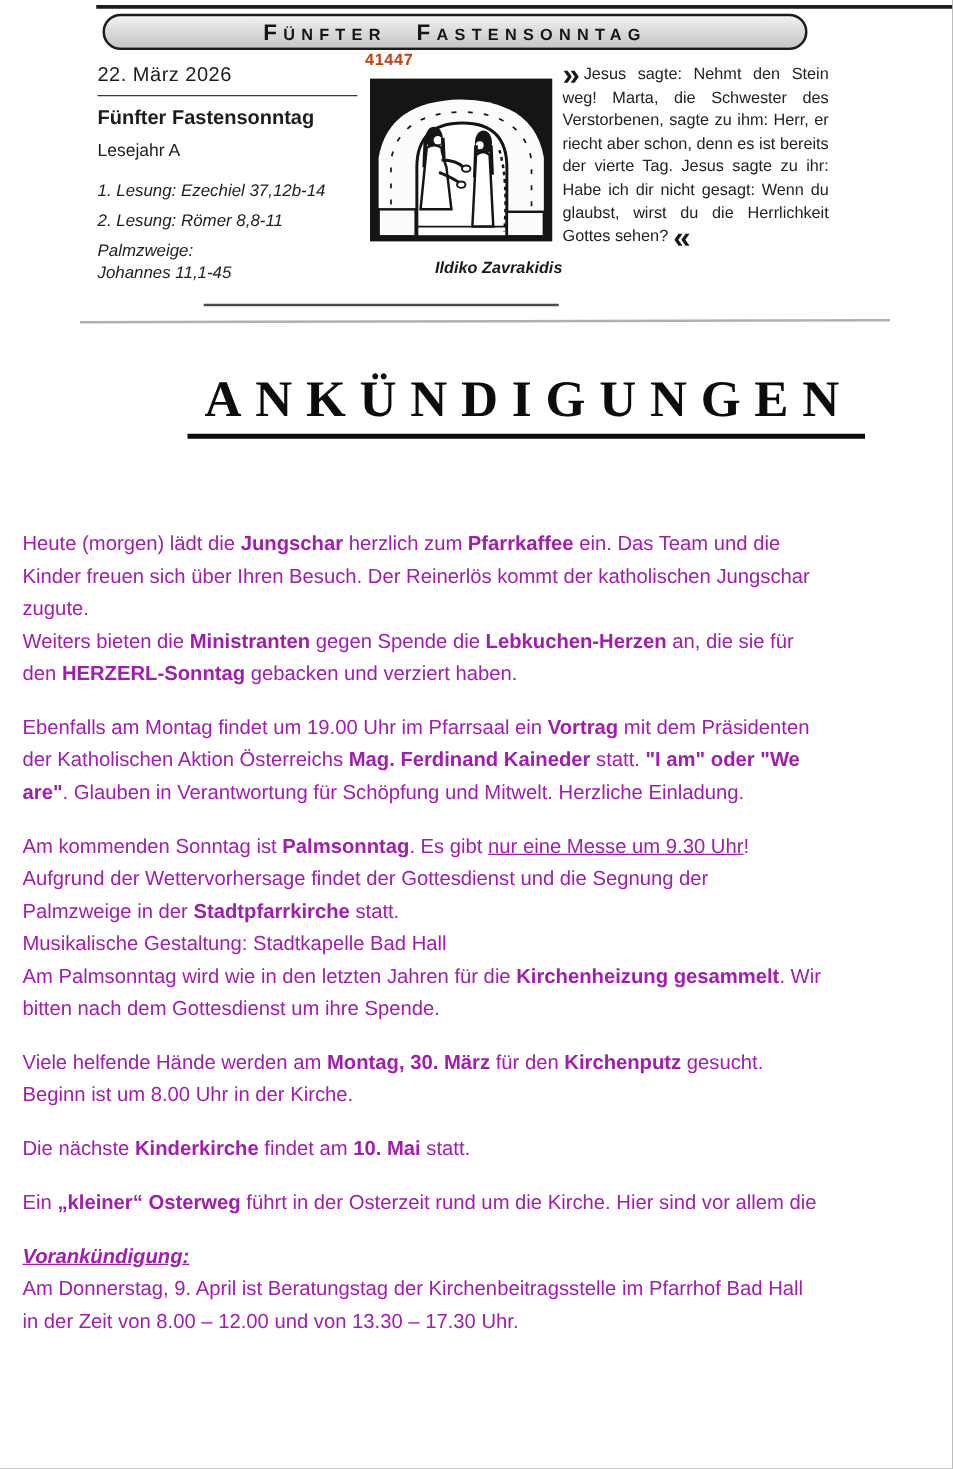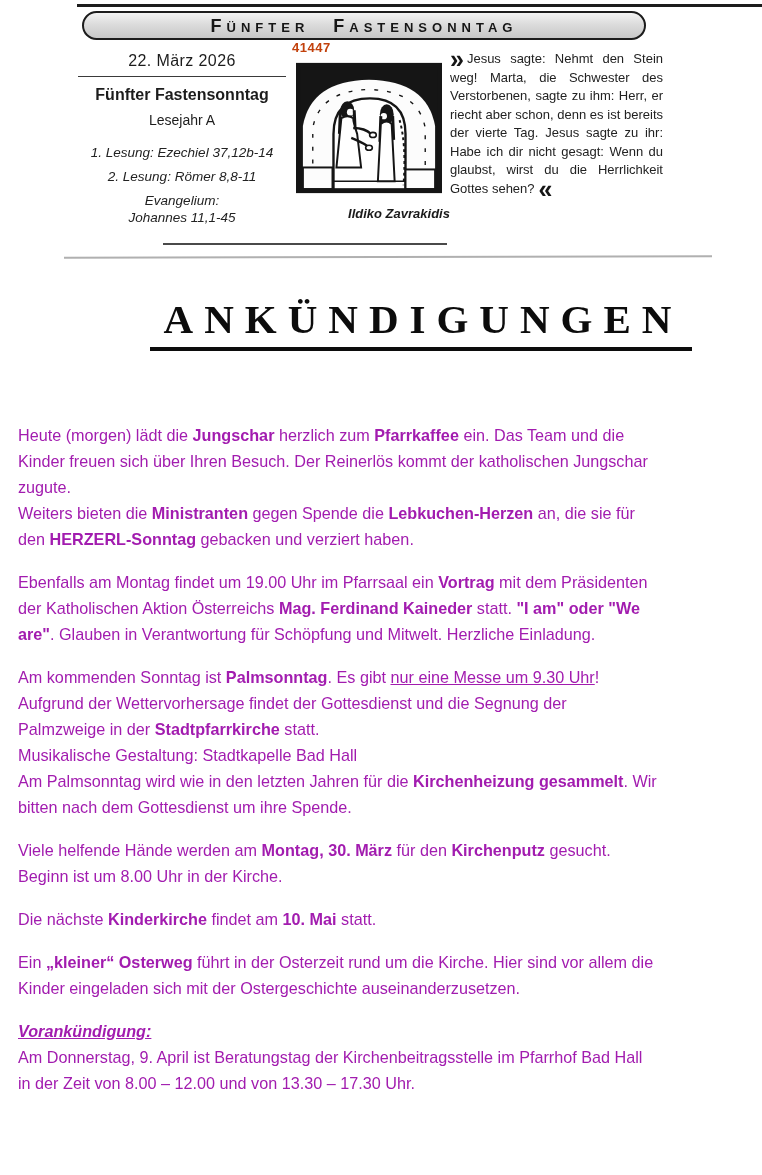--- a/index.html
+++ b/index.html
@@ -16,21 +16,21 @@
     border:2px solid #1c1c1c; border-radius:15px;
     background:linear-gradient(180deg,#f2f2f2 0%,#dcdcdc 45%,#c7c7c7 100%);
     display:flex; align-items:center; justify-content:center; gap:24px;
   }
   .banner .word {
     display:inline-block; font-weight:bold; font-size:13px; letter-spacing:5px;
     text-transform:uppercase; color:#161616; line-height:1;
   }
   .banner .word::first-letter { font-size:18px; }
 
-  .col-left { position:absolute; left:78px; top:52px; width:208px; text-align:center; color:#1c1c1c; }
+  .col-left { position:absolute; left:78px; top:52px; width:208px; text-align:left; color:#1c1c1c; }
   .date-label { font-size:16px; letter-spacing:.4px; }
   .date-rule { border:0; border-top:1.6px solid #3a3a3a; margin:6px 0 9px; }
   .sunday-title { font-weight:bold; font-size:16px; }
   .lectionary { font-size:14px; margin-top:8px; }
   .readings { margin-top:17px; font-style:italic; font-size:13.5px; color:#222; }
   .reading-item { margin-bottom:9px; }
   .gospel-label { margin-top:1px; }
   .gospel-ref { margin-top:2px; }
 
   .col-center { position:absolute; left:288px; top:40px; width:166px; }
@@ -74,21 +74,21 @@
   </div>
 
   <div class="col-left">
     <div class="date-label">22. März 2026</div>
     <hr class="date-rule">
     <div class="sunday-title">Fünfter Fastensonntag</div>
     <div class="lectionary">Lesejahr A</div>
     <div class="readings">
       <div class="reading-item">1. Lesung: Ezechiel 37,12b-14</div>
       <div class="reading-item">2. Lesung: Römer 8,8-11</div>
-      <div class="gospel-label">Evangelium:</div>
+      <div class="gospel-label">Palmzweige:</div>
       <div class="gospel-ref">Johannes 11,1-45</div>
     </div>
   </div>
 
   <div class="col-center">
     <div class="img-number">41447</div>
     <svg class="tomb-art" width="146" height="132" viewBox="0 0 148 132">
 
       <rect x="4" y="4" width="140" height="124" fill="#151515"></rect>
 
@@ -133,18 +133,18 @@
     <h1 class="page-title">ANKÜNDIGUNGEN</h1>
   </div>
 
   <div class="body-text">
     <p><span>Heute (morgen) lädt die </span><span style="font-weight: bold;">Jungschar</span><span> herzlich zum </span><span style="font-weight: bold;">Pfarrkaffee</span><span> ein. Das Team und die</span><br><span>Kinder freuen sich über Ihren Besuch. Der Reinerlös kommt der katholischen Jungschar</span><br><span>zugute.</span></p>
     <p><span>Weiters bieten die </span><span style="font-weight: bold;">Ministranten</span><span> gegen Spende die </span><span style="font-weight: bold;">Lebkuchen-Herzen</span><span> an, die sie für</span><br><span>den </span><span style="font-weight: bold;">HERZERL-Sonntag</span><span> gebacken und verziert haben.</span></p>
     <p class="blk"><span>Ebenfalls am Montag findet um 19.00 Uhr im Pfarrsaal ein </span><span style="font-weight: bold;">Vortrag</span><span> mit dem Präsidenten</span><br><span>der Katholischen Aktion Österreichs </span><span style="font-weight: bold;">Mag. Ferdinand Kaineder</span><span> statt. </span><span style="font-weight: bold;">"I am" oder "We</span><br><span style="font-weight: bold;">are"</span><span>. Glauben in Verantwortung für Schöpfung und Mitwelt. Herzliche Einladung.</span></p>
     <p class="blk"><span>Am kommenden Sonntag ist </span><span style="font-weight: bold;">Palmsonntag</span><span>. Es gibt </span><span style="text-decoration: underline;">nur eine Messe um 9.30 Uhr</span><span>!</span><br><span>Aufgrund der Wettervorhersage findet der Gottesdienst und die Segnung der</span><br><span>Palmzweige in der </span><span style="font-weight: bold;">Stadtpfarrkirche</span><span> statt.</span><br><span>Musikalische Gestaltung: Stadtkapelle Bad Hall</span><br><span>Am Palmsonntag wird wie in den letzten Jahren für die </span><span style="font-weight: bold;">Kirchenheizung gesammelt</span><span>. Wir</span><br><span>bitten nach dem Gottesdienst um ihre Spende.</span></p>
     <p class="blk"><span>Viele helfende Hände werden am </span><span style="font-weight: bold;">Montag, 30. März</span><span> für den </span><span style="font-weight: bold;">Kirchenputz</span><span> gesucht.</span><br><span>Beginn ist um 8.00 Uhr in der Kirche.</span></p>
     <p class="blk"><span>Die nächste </span><span style="font-weight: bold;">Kinderkirche</span><span> findet am </span><span style="font-weight: bold;">10. Mai</span><span> statt.</span></p>
-    <p class="blk"><span>Ein </span><span style="font-weight: bold;">„kleiner“ Osterweg</span><span> führt in der Osterzeit rund um die Kirche. Hier sind vor allem die</span><br><span>Kinder eingeladen sich mit der Ostergeschichte auseinanderzusetzen.</span></p>
+    <p class="blk"><span>Ein </span><span style="font-weight: bold;">„kleiner“ Osterweg</span><span> führt in der Osterzeit rund um die Kirche. Hier sind vor allem die</span><br></p>
     <p class="blk"><span style="font-weight: bold; font-style: italic; text-decoration: underline;">Vorankündigung:</span></p>
     <p><span>Am Donnerstag, 9. April ist Beratungstag der Kirchenbeitragsstelle im Pfarrhof Bad Hall</span><br><span>in der Zeit von 8.00 – 12.00 und von 13.30 – 17.30 Uhr.</span></p>
   </div>
 
 </div>
 
 </body></html>

